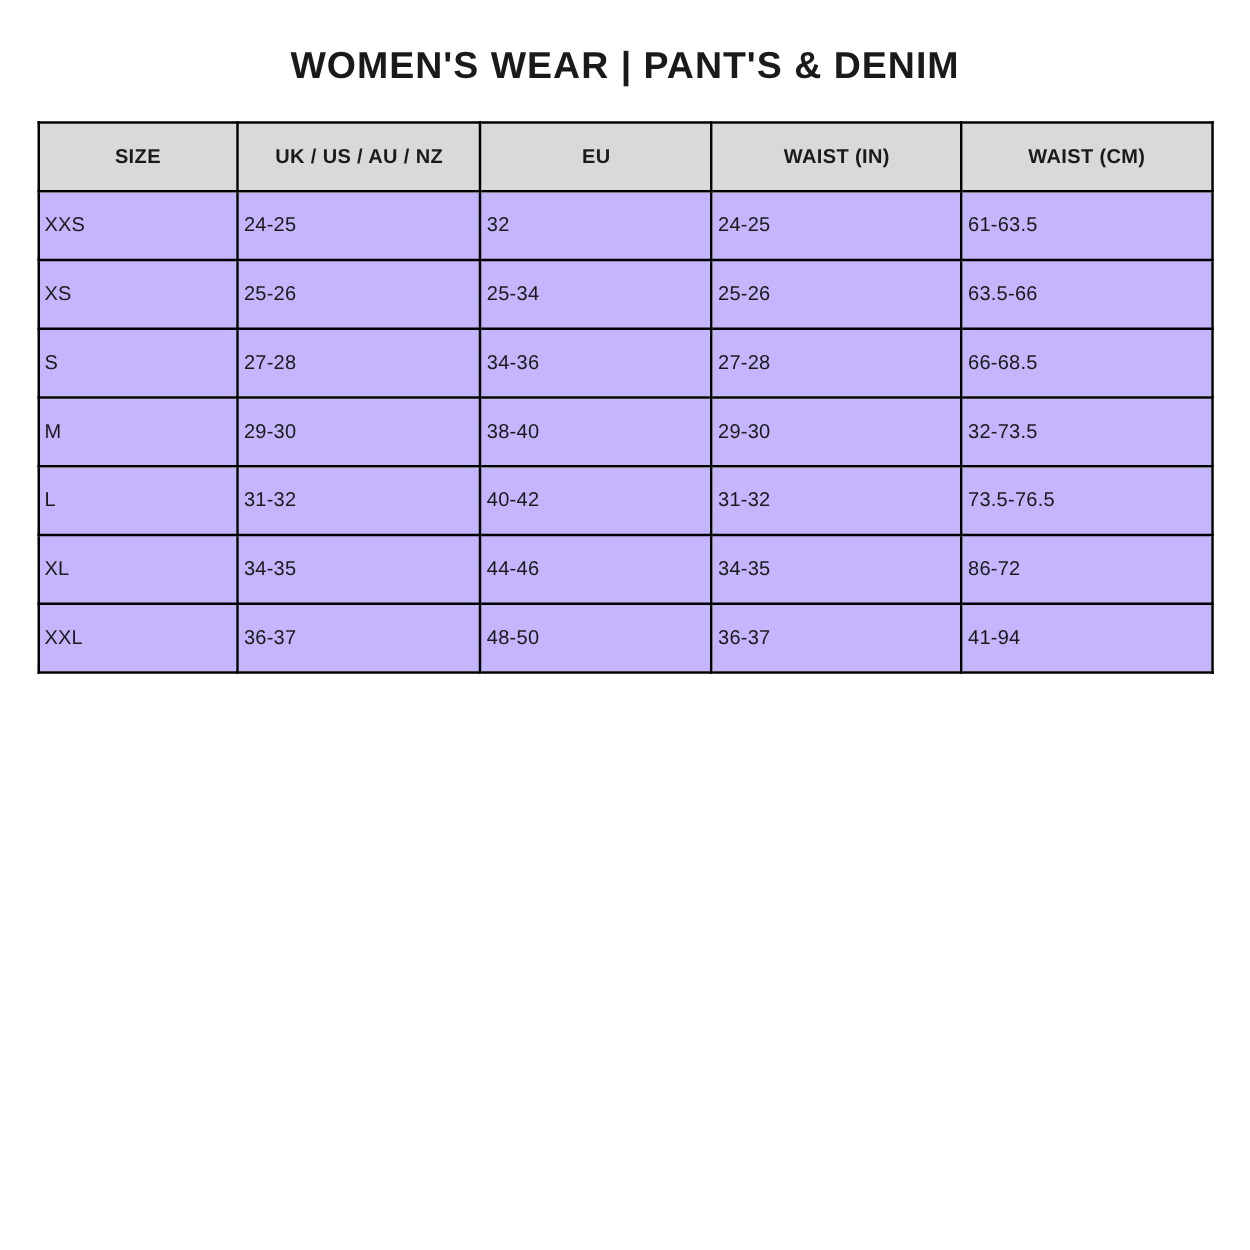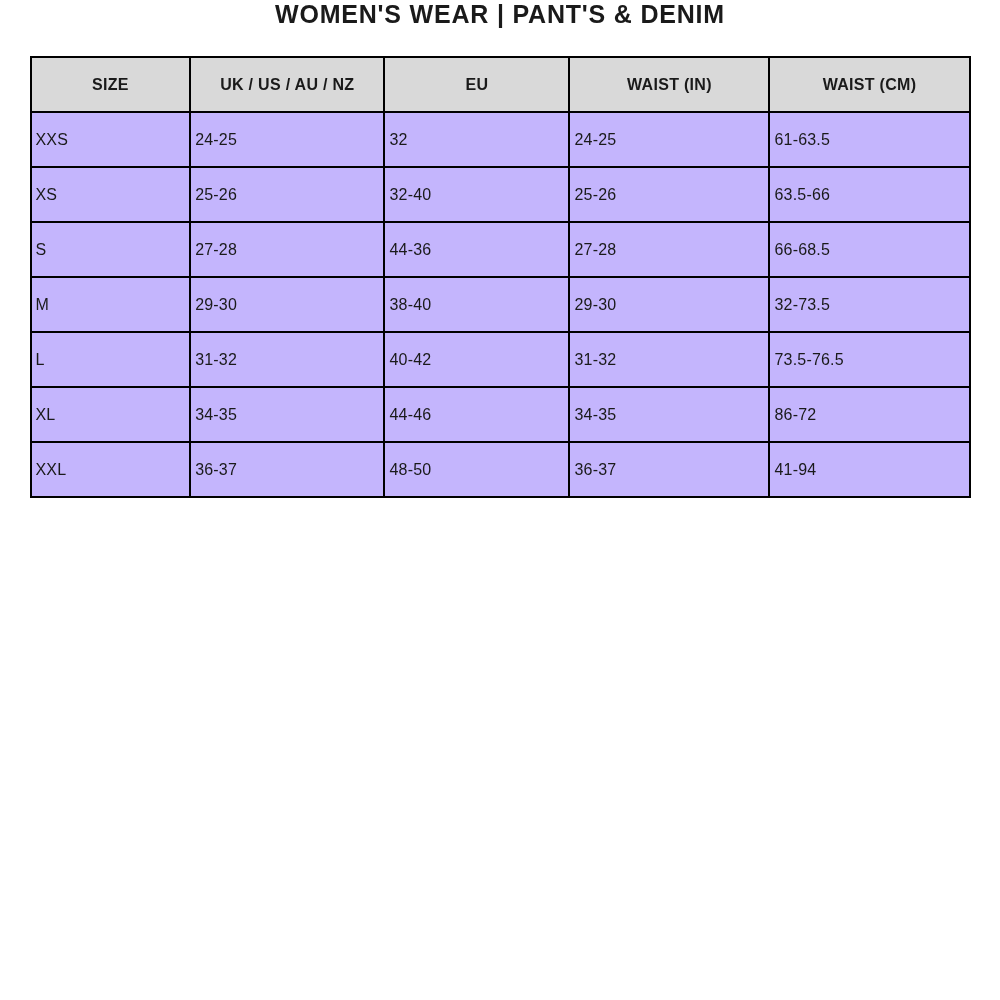--- a/index.html
+++ b/index.html
@@ -12,21 +12,22 @@
     color: #1a1a1a;
   }
   .page {
     width: 1000px;
     height: 1000px;
     position: relative;
     background: #ffffff;
   }
   .page-title {
     text-align: center;
-    font-size: 25px;
+    padding-top: 36px;
+    font-size: 30px;
     font-weight: 700;
     letter-spacing: 0.8px;
     color: #1a1a1a;
   }
   table.size-chart {
     border-collapse: collapse;
     table-layout: fixed;
     width: 941px;
     margin: 27px auto 0 auto;
     background: #ffffff;
@@ -85,28 +86,28 @@
         <tr>
           <td>XXS</td>
           <td>24-25</td>
           <td>32</td>
           <td>24-25</td>
           <td>61-63.5</td>
         </tr>
         <tr>
           <td>XS</td>
           <td>25-26</td>
-          <td>32-40</td>
+          <td>25-34</td>
           <td>25-26</td>
           <td>63.5-66</td>
         </tr>
         <tr>
           <td>S</td>
           <td>27-28</td>
-          <td>44-36</td>
+          <td>34-36</td>
           <td>27-28</td>
           <td>66-68.5</td>
         </tr>
         <tr>
           <td>M</td>
           <td>29-30</td>
           <td>38-40</td>
           <td>29-30</td>
           <td>32-73.5</td>
         </tr>

